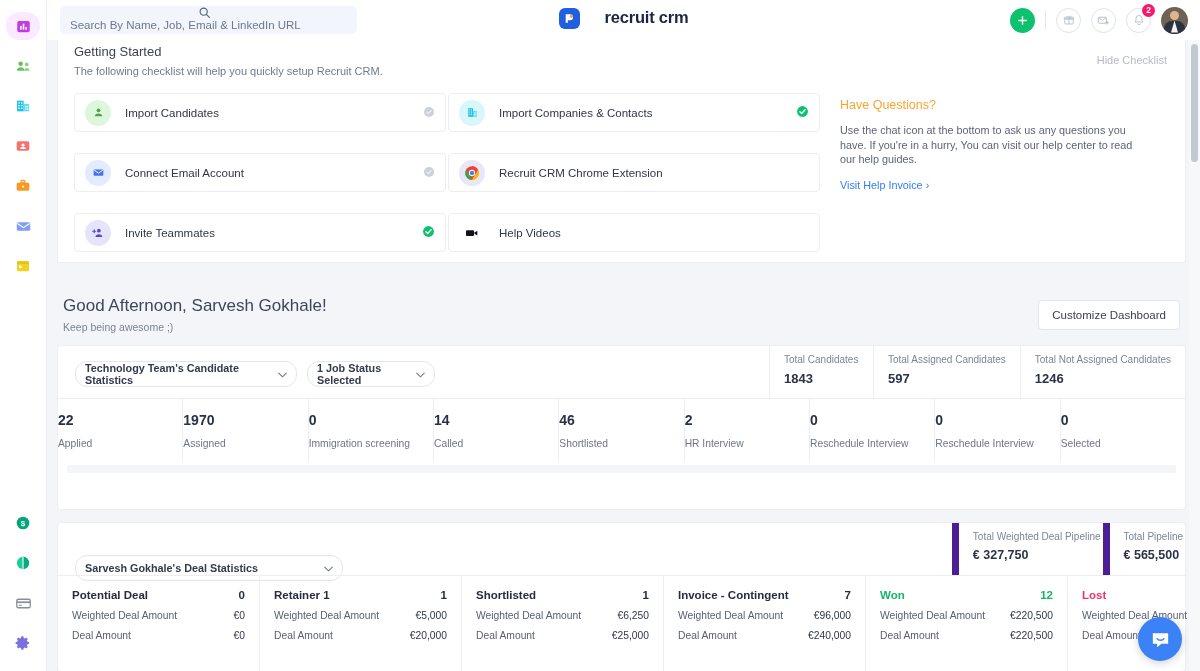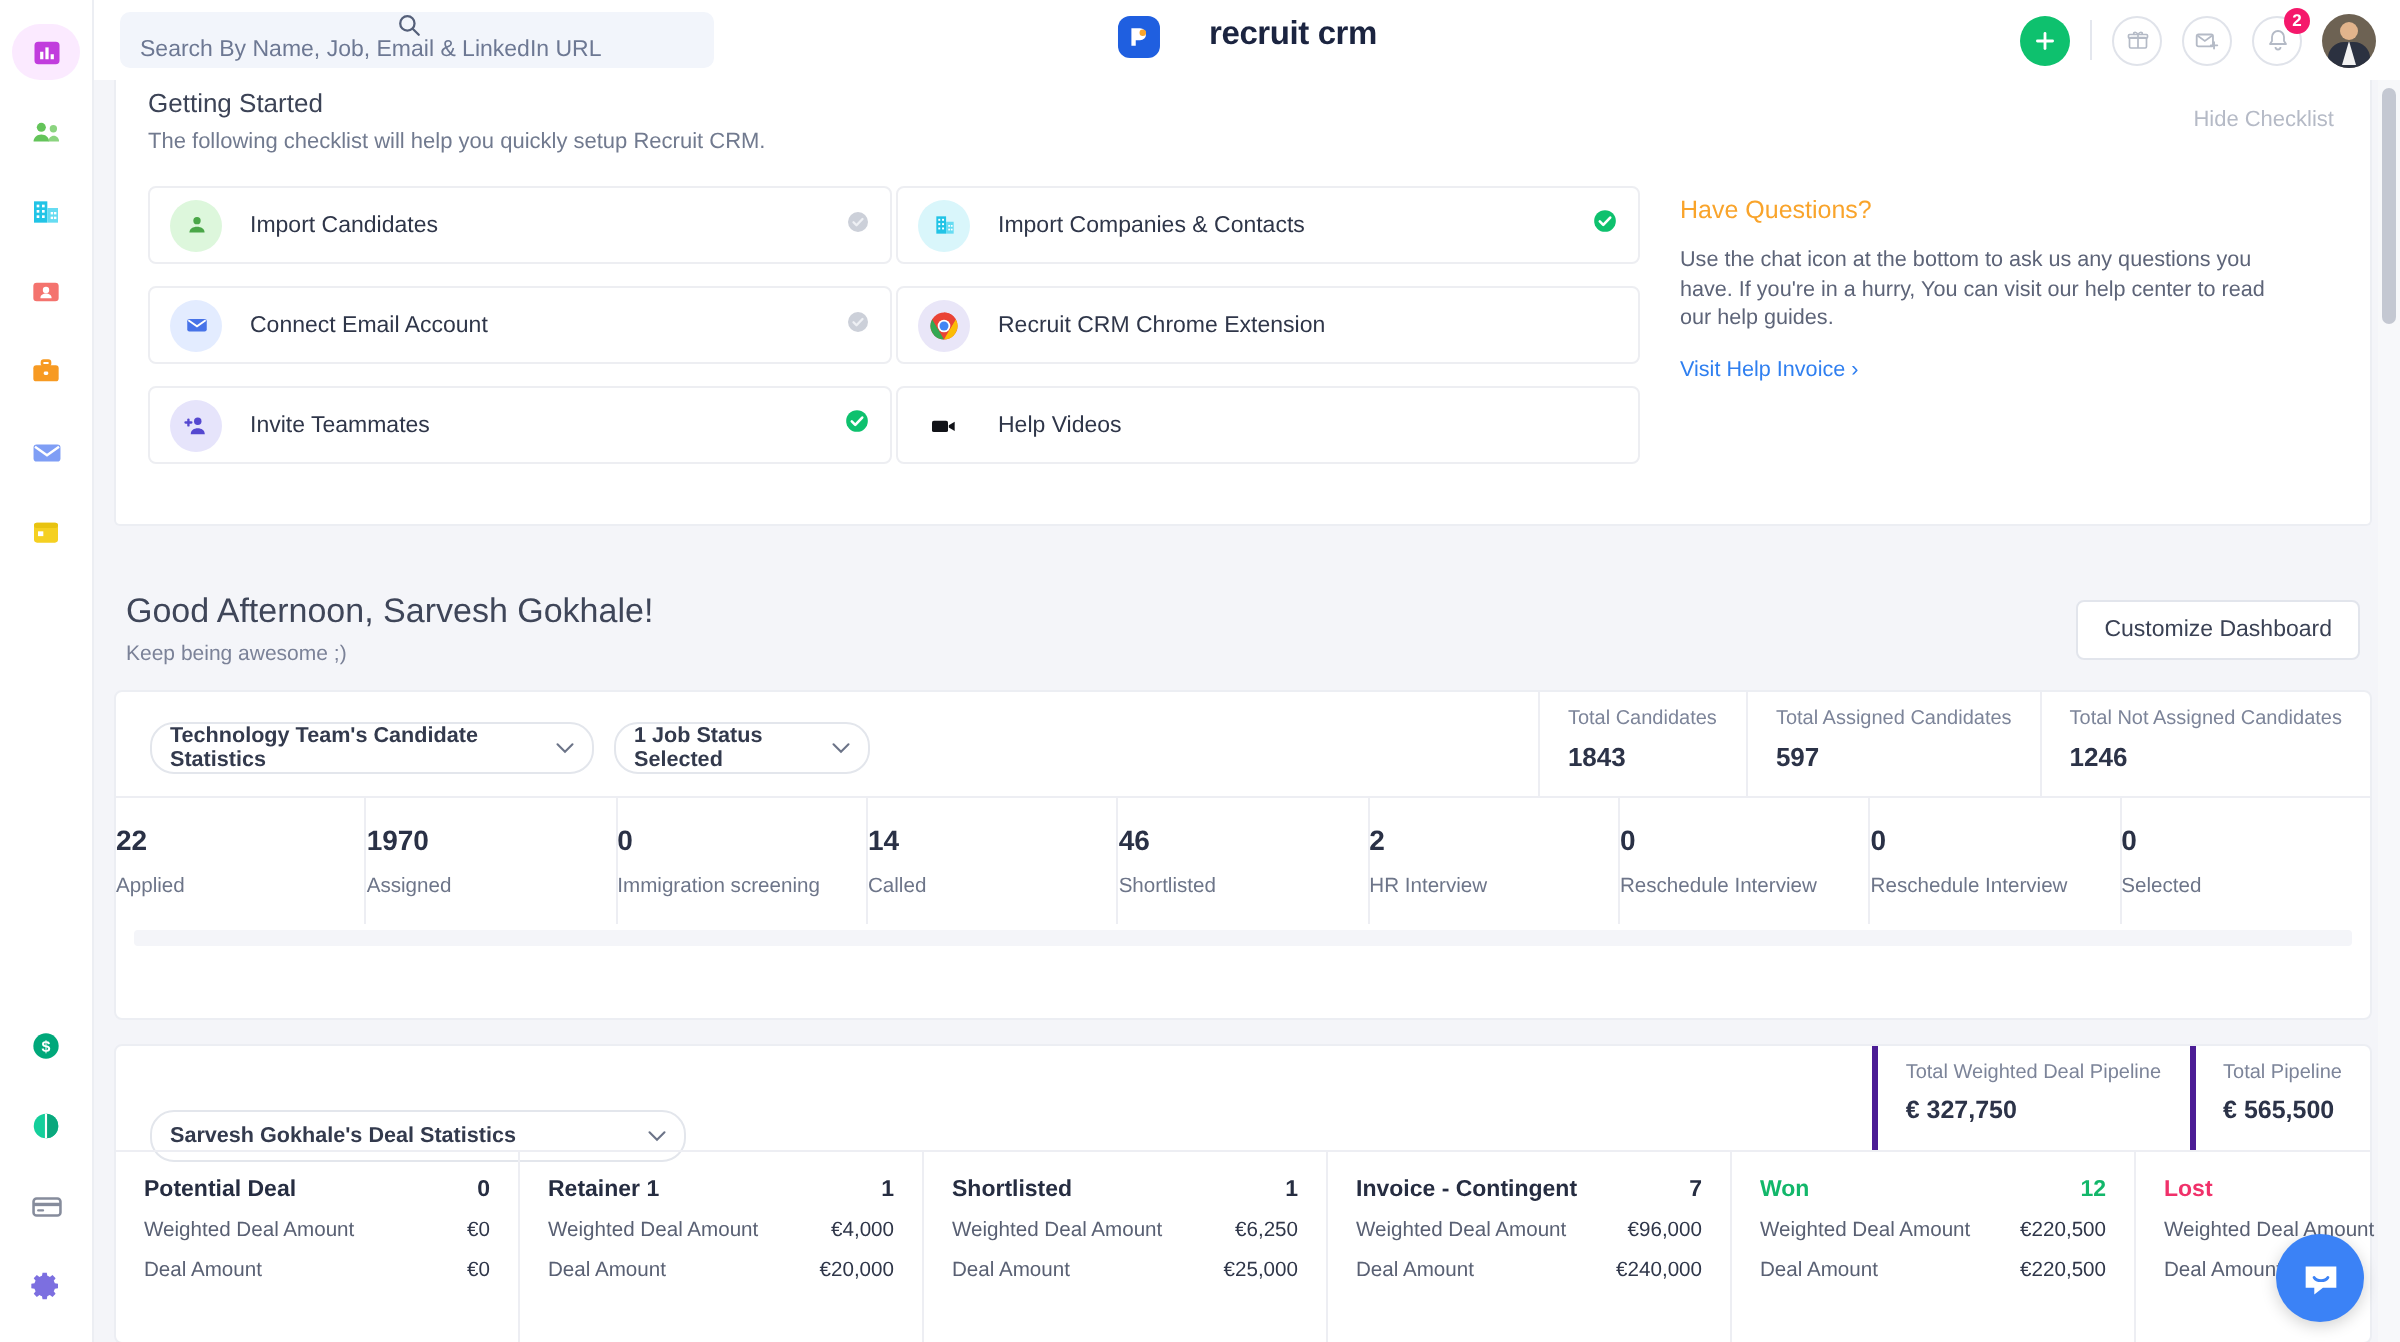--- a/index.html
+++ b/index.html
@@ -111,21 +111,21 @@
   #gs-sub   { color: #717a8f; }
   #hide-checklist {
     position: absolute; right: 18px; top: 14px; font-size: 11px; color: #b5bac6; cursor: pointer;
   }
 
   .check-col-left  { position: absolute; left: 16px;  top: 53px; width: 372px; }
   .check-col-right { position: absolute; left: 390px; top: 53px; width: 372px; }
 
   .check-item {
     height: 39px; border: 1px solid #edeef2; border-radius: 4px;
-    background: #fff; margin-bottom: 11px;
+    background: #fff; margin-bottom: 21px;
     display: flex; align-items: center; padding: 0 10px; cursor: pointer;
   }
   .ci-icon {
     width: 26px; height: 26px; border-radius: 50%;
     display: flex; align-items: center; justify-content: center; flex: 0 0 auto;
   }
   .ci-label { margin-left: 14px; font-size: 11.5px; color: #2f3649; flex: 1 1 auto; }
   .ci-check { flex: 0 0 auto; }
 
   
@@ -185,21 +185,21 @@
   }
 
   
   #deal-card {
     position: absolute; left: 10px; top: 482px; width: 1129px; height: 150px;
     background: #fff; border: 1px solid #eceef3; border-radius: 4px;
   }
   #sel-deal { position: absolute; left: 17px; top: 32px; width: 268px; text-align: center; }
   #sel-deal .chev { margin-left: auto; }
   #pipeline-row { position: absolute; right: 0; top: 0; height: 52px; display: flex; }
-  .pipe-cell { border-left: 3px solid #4c1d95; padding: 8px 14px 0 14px; height: 52px; }
+  .pipe-cell { border-left: 7px solid #4c1d95; padding: 8px 2px 0 14px; height: 52px; }
   .pipe-lbl { font-size: 10px; color: #7c8499; }
   .pipe-val { font-size: 12.5px; color: #2c3348; margin-top: 6px; font-weight: bold; }
 
   #deal-strip {
     position: absolute; left: 0; top: 52px; width: 1127px; height: 96px;
     display: flex; border-top: 1px solid #edeef3;
   }
   .deal-col {
     width: 202px; flex: 0 0 202px; border-right: 1px solid #edeef3;
     padding: 13px 14px 0 14px;
@@ -628,21 +628,21 @@
         </div>
       </div>
 
       <div class="deal-col">
         <div class="deal-head">
           <span class="deal-name">Retainer 1</span>
           <span class="deal-count">1</span>
         </div>
         <div class="deal-row">
           <span class="k">Weighted Deal Amount</span>
-          <span class="v">€4,000</span>
+          <span class="v">€5,000</span>
         </div>
         <div class="deal-row">
           <span class="k">Deal Amount</span>
           <span class="v">€20,000</span>
         </div>
       </div>
 
       <div class="deal-col">
         <div class="deal-head">
           <span class="deal-name">Shortlisted</span>

